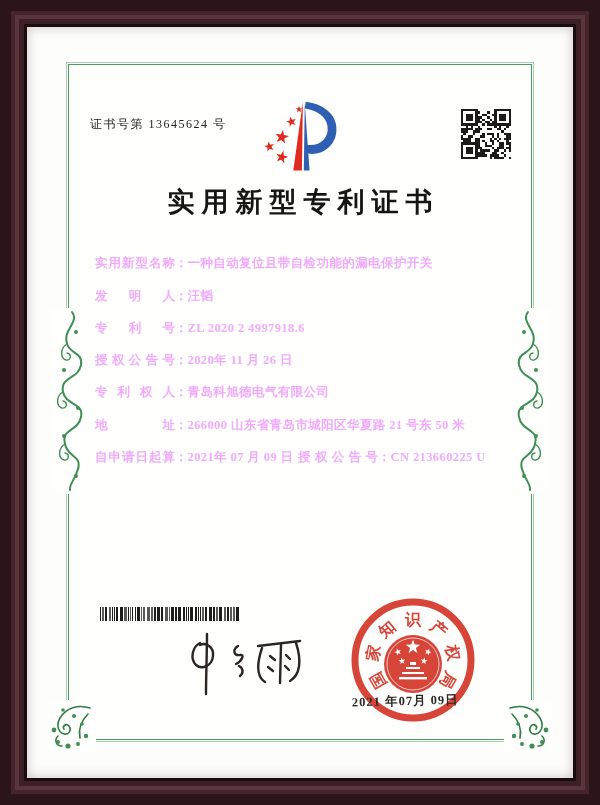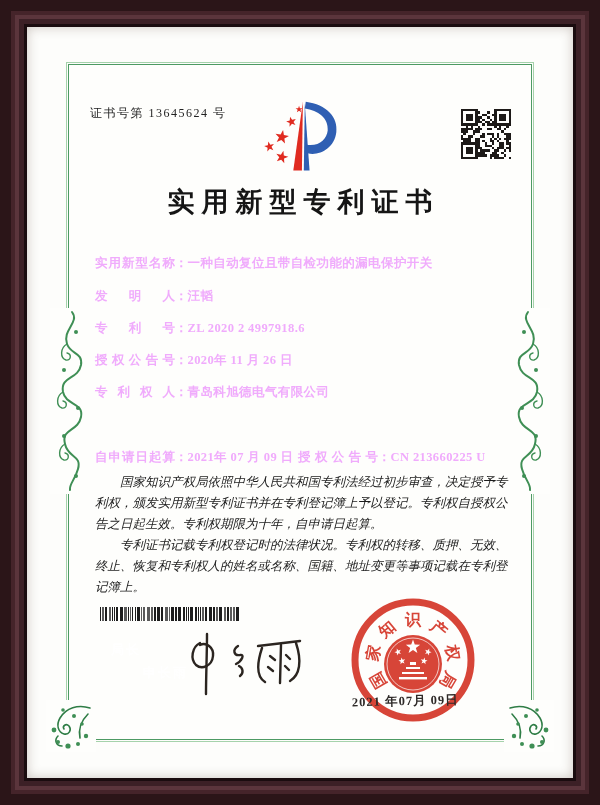--- a/index.html
+++ b/index.html
@@ -13,21 +13,21 @@
   .green-border{position:absolute;left:68px;top:64px;width:462px;height:674px;
          border:1px solid #4d9a63;outline:1px solid #a5d2ab;outline-offset:1px;
          background:#fefefc;}
   .ornament{position:absolute;background:#fefefc;display:flex;
             align-items:center;justify-content:center;}
   .orn-left{left:50px;top:308px;width:40px;height:186px;}
   .orn-right{right:50px;top:308px;width:40px;height:186px;transform:scaleX(-1);}
   .orn-bl{left:46px;top:700px;width:50px;height:52px;}
   .orn-br{right:46px;top:700px;width:50px;height:52px;transform:scaleX(-1);}
 
-  .cert-no{position:absolute;left:90px;top:105px;font-size:12px;color:#222;
+  .cert-no{position:absolute;left:90px;top:116px;font-size:12px;color:#222;
            letter-spacing:1.5px;}
   .logo{position:absolute;left:252px;top:96px;}
   .qr{position:absolute;left:461px;top:109px;width:50px;height:50px;
       display:grid;grid-template-columns:repeat(21,1fr);grid-auto-rows:1fr;}
   .qr div{width:100%;height:100%;}
   .qr div.on{background:#1d1a18;}
   .title{position:absolute;left:0;top:184px;width:100%;text-align:center;
          font-size:27px;font-weight:600;color:#151515;letter-spacing:7px;
          text-indent:7px;}
   .frow{position:absolute;left:95px;font-size:12.5px;font-weight:bold;
@@ -595,26 +595,23 @@
       <div class="on"></div>
     </div>
 
   <div class="title">实用新型专利证书</div>
 
   <div class="frow" style="top:255px"><span class="flabel">实用新型名称</span><span>：</span><span class="fvalue">一种自动复位且带自检功能的漏电保护开关</span></div>
   <div class="frow" style="top:288px"><span class="flabel">发明人</span><span>：</span><span class="fvalue">汪韬</span></div>
   <div class="frow" style="top:320px"><span class="flabel">专利号</span><span>：</span><span class="fvalue">ZL 2020 2 4997918.6</span></div>
   <div class="frow" style="top:352px"><span class="flabel">授权公告号</span><span>：</span><span class="fvalue">2020年 11 月 26 日</span></div>
   <div class="frow" style="top:384px"><span class="flabel">专利权人</span><span>：</span><span class="fvalue">青岛科旭德电气有限公司</span></div>
+  <div class="frow" style="top:417px"><span class="flabel">地址</span><span>：</span><span class="fvalue">266000 山东省青岛市城阳区华夏路 21 号东 50 米</span></div>
   <div class="frow" style="top:449px"><span class="flabel">自申请日起算</span><span>：</span><span class="fvalue">2021年 07 月 09 日</span><span class="frow2"><span class="flabel">授权公告号</span><span>：</span><span class="fvalue">CN 213660225 U</span></span></div>
 
-  <div class="paras">
-    <p>国家知识产权局依照中华人民共和国专利法经过初步审查，决定授予专利权，颁发实用新型专利证书并在专利登记簿上予以登记。专利权自授权公告之日起生效。专利权期限为十年，自申请日起算。</p>
-    <p>专利证书记载专利权登记时的法律状况。专利权的转移、质押、无效、终止、恢复和专利权人的姓名或名称、国籍、地址变更等事项记载在专利登记簿上。</p>
-  </div>
 
   <div class="barcode">
       <div style="width: 1px; background: rgb(29, 29, 29);"></div>
       <div style="width: 2px; background: rgb(90, 90, 90);"></div>
       <div style="width: 2px; background: rgb(29, 29, 29);"></div>
       <div style="width: 2px; background: rgb(90, 90, 90);"></div>
       <div style="width: 1px; background: rgb(29, 29, 29);"></div>
       <div style="width: 1px; background: rgb(29, 29, 29);"></div>
       <div style="width: 2px; background: rgb(29, 29, 29);"></div>
       <div style="width: 3px; background: rgb(29, 29, 29);"></div>

